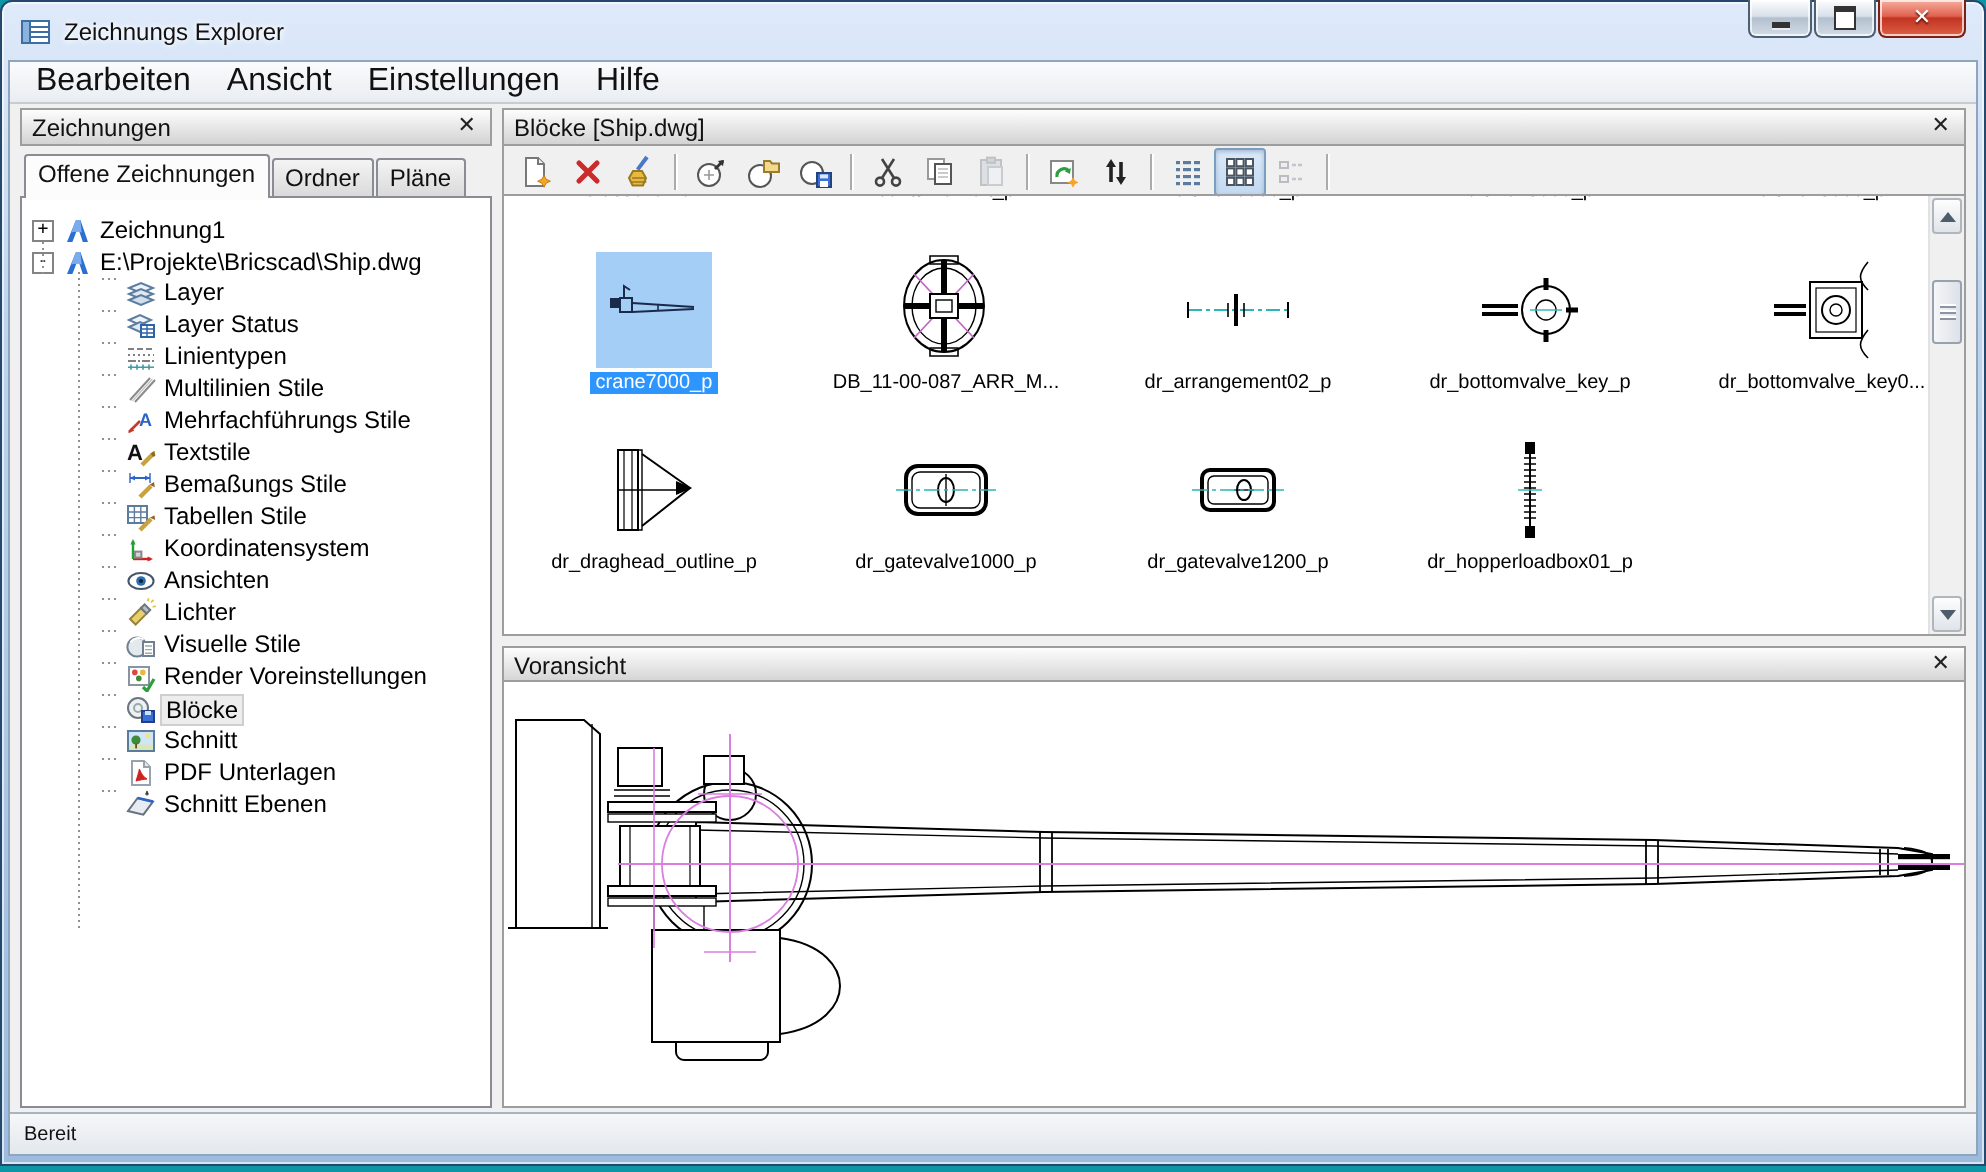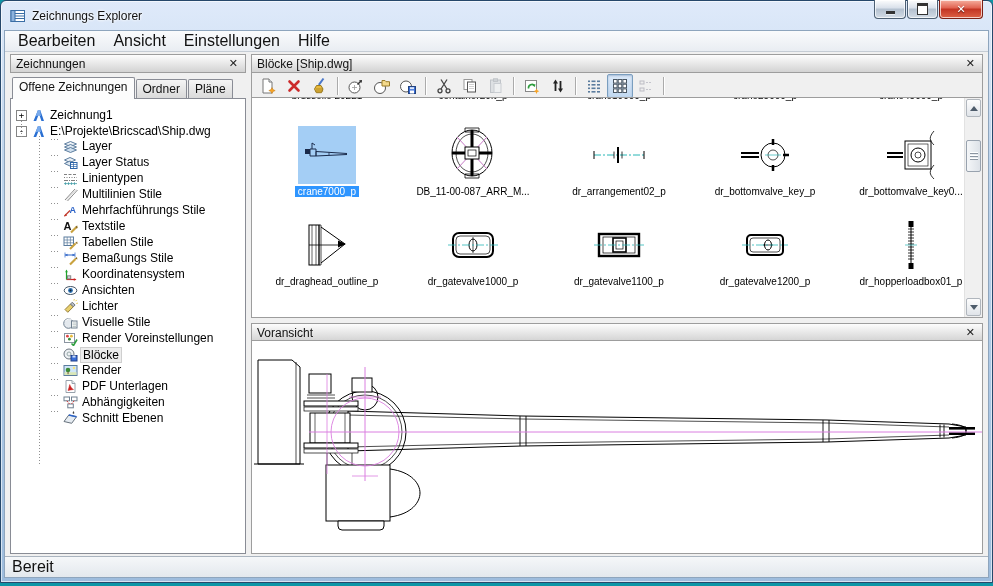--- a/index.html
+++ b/index.html
@@ -64,21 +64,21 @@
   .vscroll{position:absolute;right:0;top:0;bottom:0;width:17px;background:#f0f0f0;border-left:1px solid #e2e2e2;}
   .sarrow{position:absolute;left:1px;right:1px;height:16px;background:linear-gradient(#fdfdfd,#e0e4e9);border:1px solid #b0b6bd;border-radius:2px;display:flex;align-items:center;justify-content:center;}
   .sarrow.up{top:1px;} .sarrow.down{bottom:1px;}
   .tri-up{width:0;height:0;border-left:4px solid transparent;border-right:4px solid transparent;border-bottom:5px solid #4e5c6b;}
   .tri-down{width:0;height:0;border-left:4px solid transparent;border-right:4px solid transparent;border-top:5px solid #4e5c6b;}
   .sthumb{position:absolute;left:1px;right:1px;top:42px;height:30px;background:linear-gradient(90deg,#f4f6f8,#dde2e8);border:1px solid #98a2ae;border-radius:2px;display:flex;flex-direction:column;align-items:center;justify-content:center;gap:2px;}
   .grip{width:8px;height:1px;background:#8b95a1;box-shadow:0 -1px 0 #fff;}
   .panel-preview{position:absolute;left:246px;right:5px;top:271px;bottom:2px;}
   .pcontent{position:absolute;left:0;right:0;top:17px;bottom:0;background:#fff;border:1px solid #9d9d9d;overflow:hidden;}
   
-  .statusbar{position:absolute;left:0;right:0;bottom:0;height:20px;background:linear-gradient(#f5f7f9,#e3e8ed);border-top:1px solid #aab4bf;display:flex;align-items:center;padding-left:7px;font-size:16px;color:#111;}
+  .statusbar{position:absolute;left:0;right:0;bottom:0;height:20px;background:linear-gradient(#f5f7f9,#e3e8ed);border-top:1px solid #aab4bf;display:flex;align-items:center;padding-left:7px;font-size:10px;color:#111;}
 </style>
 </head>
 <body>
 
 <div id="root">
 <div class="window">
 
   <div class="titlebar">
     <span class="title-icon">
       <svg width="16" height="16">
@@ -212,45 +212,45 @@
                         <path d="M8 13.5 13 8.5" stroke="#c9a23e" stroke-width="2.2"></path>
                         <path d="M12.2 7.8 14.2 6.4 14.7 8.9 13.6 9.5Z" fill="#8a6a1e"></path>
                       </svg>
                     </span>
                 <span class="tlabel">Textstile</span>
                   </div>
               <div class="trow">
                     <span class="stub"></span>
                 <span class="tico">
                       <svg width="15" height="15">
-                        <rect x="1" y="2" width="9.5" height="8.5" fill="#fff" stroke="#5b7c9e"></rect>
-                        <path d="M1 5h9.5M1 7.8h9.5M4.2 2v8.5M7.4 2v8.5" stroke="#5b7c9e" stroke-width=".7"></path>
-                        <path d="M7 14 12.5 8.5" stroke="#c9a23e" stroke-width="2.2"></path>
-                        <path d="M12 7.9 14.2 6.6 14.6 9Z" fill="#8a6a1e"></path>
-                      </svg>
-                    </span>
-                <span class="tlabel">Tabellen Stile</span>
-                  </div>
-              <div class="trow">
-                    <span class="stub"></span>
-                <span class="tico">
-                      <svg width="15" height="15">
                         <path d="M2 4h10" stroke="#2d64c8"></path>
                         <path d="M2 4 4.5 2.8v2.4ZM12 4 9.5 2.8v2.4Z" fill="#2d64c8"></path>
                         <path d="M2 1.5v5M12 1.5v5" stroke="#2d64c8" stroke-width=".7"></path>
                         <path d="M7 13.5 12.5 8" stroke="#c9a23e" stroke-width="2.2"></path>
                         <path d="M11.8 7.4 14 6 14.4 8.6Z" fill="#8a6a1e"></path>
                       </svg>
                     </span>
                 <span class="tlabel">Bemaßungs Stile</span>
                   </div>
               <div class="trow">
                     <span class="stub"></span>
                 <span class="tico">
                       <svg width="15" height="15">
+                        <rect x="1" y="2" width="9.5" height="8.5" fill="#fff" stroke="#5b7c9e"></rect>
+                        <path d="M1 5h9.5M1 7.8h9.5M4.2 2v8.5M7.4 2v8.5" stroke="#5b7c9e" stroke-width=".7"></path>
+                        <path d="M7 14 12.5 8.5" stroke="#c9a23e" stroke-width="2.2"></path>
+                        <path d="M12 7.9 14.2 6.6 14.6 9Z" fill="#8a6a1e"></path>
+                      </svg>
+                    </span>
+                <span class="tlabel">Tabellen Stile</span>
+                  </div>
+              <div class="trow">
+                    <span class="stub"></span>
+                <span class="tico">
+                      <svg width="15" height="15">
                         <path d="M3.5 12.5h9" stroke="#c22" stroke-width="1.2"></path>
                         <path d="M13.5 12.5 10.8 11.2v2.6Z" fill="#c22"></path>
                         <path d="M3.5 12.5v-9" stroke="#1fa32c" stroke-width="1.2"></path>
                         <path d="M3.5 2.5 2.2 5.2h2.6Z" fill="#1fa32c"></path>
                         <rect x="4.5" y="8.8" width="3.2" height="3" fill="#cfd4d9" stroke="#888"></rect>
                       </svg>
                     </span>
                 <span class="tlabel">Koordinatensystem</span>
                   </div>
               <div class="trow">
@@ -316,44 +316,32 @@
                     <span class="stub"></span>
                 <span class="tico">
                       <svg width="15" height="15">
                         <rect x="1" y="2.5" width="13" height="10" fill="#cfe6f8" stroke="#5b7c9e"></rect>
                         <rect x="1.5" y="9.2" width="12" height="2.8" fill="#d9e7b8"></rect>
                         <circle cx="5" cy="7" r="2.3" fill="#3d8b37"></circle>
                         <rect x="4.6" y="8.8" width=".9" height="2.4" fill="#6b4a2a"></rect>
                         <circle cx="11" cy="5" r="1.2" fill="#f5e27a"></circle>
                       </svg>
                     </span>
-                <span class="tlabel">Render</span>
+                <span class="tlabel">Schnitt</span>
                   </div>
               <div class="trow">
                     <span class="stub"></span>
                 <span class="tico">
                       <svg width="15" height="15">
                         <path d="M3 1.5h6l3 3v9H3Z" fill="#fff" stroke="#98a2ac"></path>
                         <path d="M9 1.5v3h3" fill="#e8ecf0" stroke="#98a2ac"></path>
                         <path d="M5 11.5c.6-1.8 1.4-4.4 1.7-6 .8 2.2 2.2 4.2 3.8 5-1.8.2-4 .6-5.5 1Z" fill="#c22" stroke="#c22" stroke-width=".5"></path>
                       </svg>
                     </span>
                 <span class="tlabel">PDF Unterlagen</span>
-                  </div>
-              <div class="trow">
-                    <span class="stub"></span>
-                <span class="tico">
-                      <svg width="15" height="15">
-                        <rect x="1" y="2" width="5.5" height="3.8" fill="#fff" stroke="#708090"></rect>
-                        <rect x="8.5" y="2" width="5.5" height="3.8" fill="#fff" stroke="#708090"></rect>
-                        <rect x="4.8" y="9" width="5.5" height="3.8" fill="#fff" stroke="#708090"></rect>
-                        <path d="M3.8 5.8 6.5 9M11.2 5.8 8.5 9" stroke="#c33" stroke-dasharray="2 1"></path>
-                      </svg>
-                    </span>
-                <span class="tlabel">Abhängigkeiten</span>
                   </div>
               <div class="trow">
                     <span class="stub"></span>
                 <span class="tico">
                       <svg width="15" height="15">
                         <path d="M1 10.5 5.8 4l7.7 1.8L8.7 12.3Z" fill="#e6ecf2" stroke="#66717c"></path>
                         <path d="M5.8 4l7.7 1.8" stroke="#2d64c8" stroke-width="1.4"></path>
                         <path d="M10.5 2.8v-2.2" stroke="#444" stroke-width=".8"></path>
                         <path d="M10.5.2 9.4 2.2h2.2Z" fill="#444"></path>
                       </svg>
@@ -604,32 +592,20 @@
                       <ellipse cx="28" cy="28" rx="4" ry="6" fill="none" stroke="#000"></ellipse>
                       <path d="M28 20v16" stroke="#000" stroke-width=".7"></path>
                       <path d="M3 28h50" stroke="#29b6b6" stroke-width=".8" stroke-dasharray="8 2 2 2"></path>
                     </svg>
               </div>
               <span class="blabel">dr_gatevalve1000_p</span>
             </div>
             <div class="bitem">
               <div class="bthumb">
                 <svg width="56" height="56">
-                      <rect x="8" y="17" width="40" height="22" fill="none" stroke="#000" stroke-width="2.4"></rect>
-                      <rect x="12" y="20" width="32" height="16" fill="none" stroke="#000" stroke-width=".7"></rect>
-                      <rect x="22" y="21" width="13" height="14" fill="none" stroke="#000" stroke-width="1.6"></rect>
-                      <rect x="25" y="24" width="7" height="8" fill="none" stroke="#000" stroke-width=".7"></rect>
-                      <path d="M3 28h50" stroke="#29b6b6" stroke-width=".8" stroke-dasharray="8 2 2 2"></path>
-                    </svg>
-              </div>
-              <span class="blabel">dr_gatevalve1100_p</span>
-            </div>
-            <div class="bitem">
-              <div class="bthumb">
-                <svg width="56" height="56">
                       <rect x="10" y="18" width="36" height="20" rx="4" fill="none" stroke="#000" stroke-width="2"></rect>
                       <rect x="13" y="21" width="30" height="14" rx="3" fill="none" stroke="#000" stroke-width=".7"></rect>
                       <ellipse cx="31" cy="28" rx="3.5" ry="5" fill="none" stroke="#000"></ellipse>
                       <path d="M26 28h10" stroke="#000" stroke-width=".7"></path>
                       <path d="M5 28h46" stroke="#29b6b6" stroke-width=".8" stroke-dasharray="8 2 2 2"></path>
                     </svg>
               </div>
               <span class="blabel">dr_gatevalve1200_p</span>
             </div>
             <div class="bitem">

